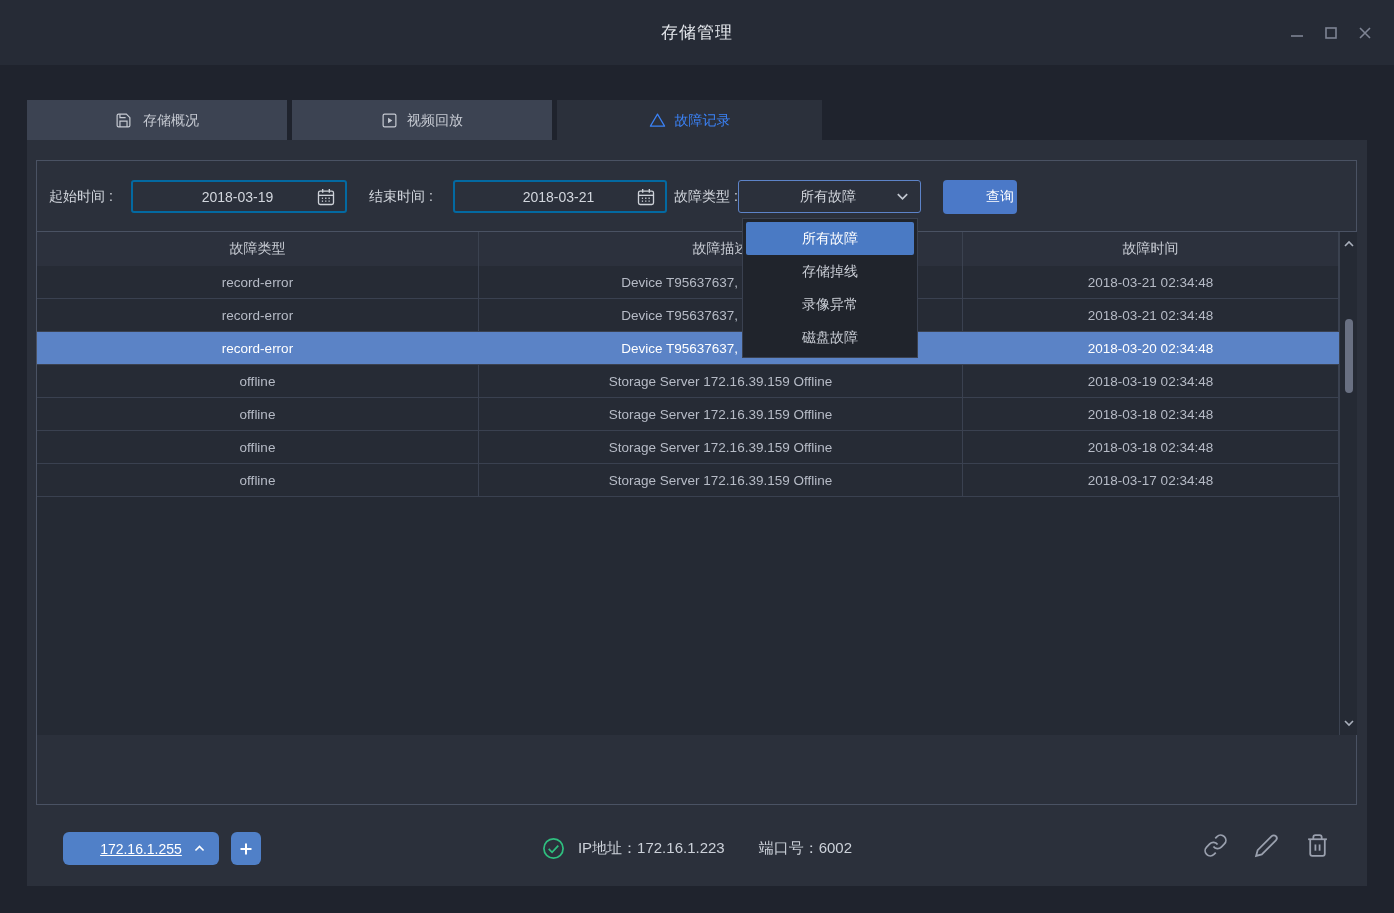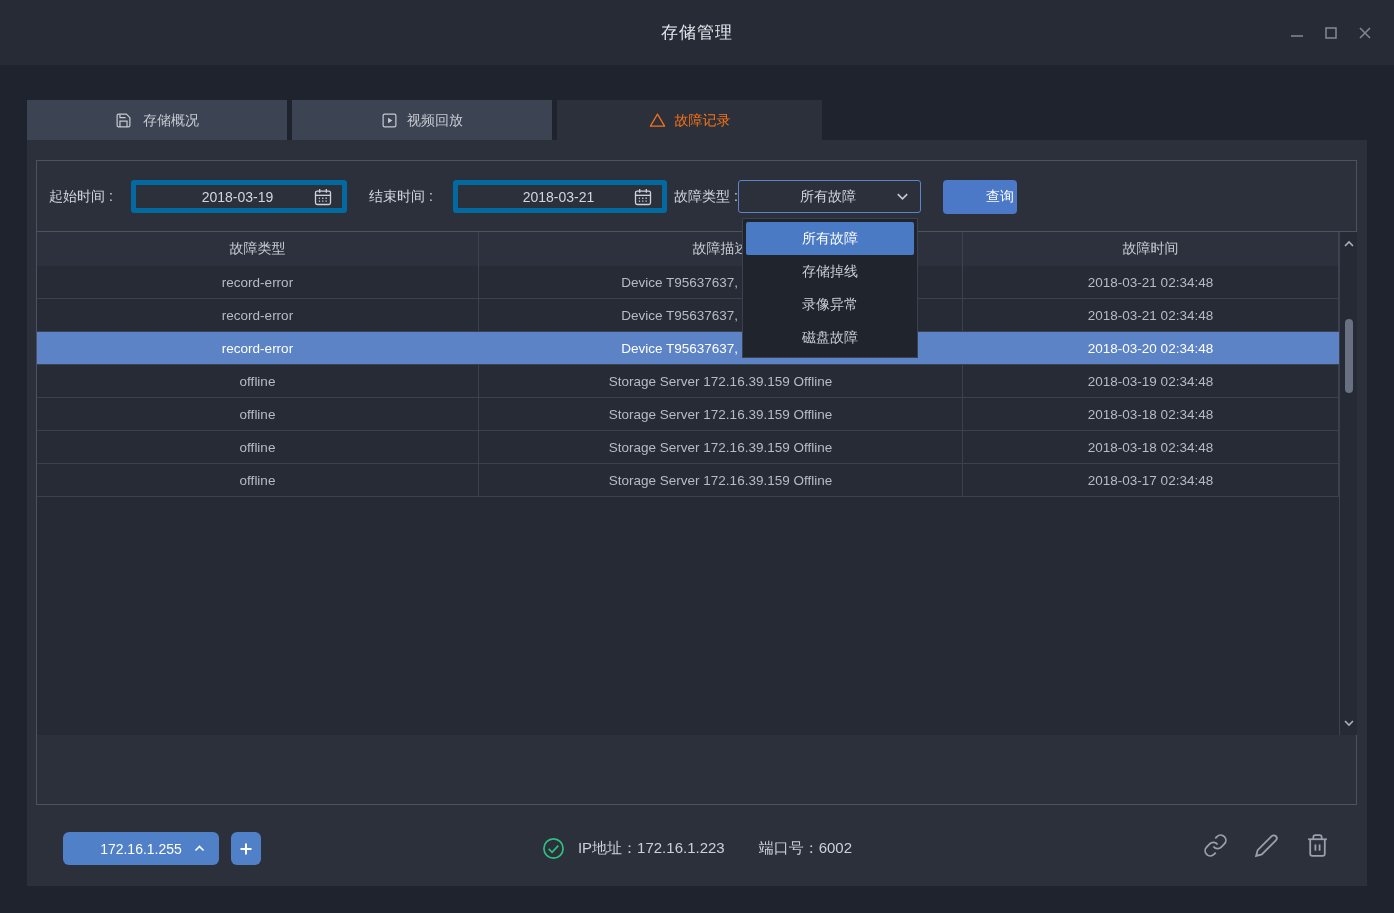--- a/index.html
+++ b/index.html
@@ -15,31 +15,31 @@
            text-align:center; font-size:17px; color:#e6e9ee; letter-spacing:1px; }
   .win-controls { position:absolute; right:20px; top:0; height:65px; display:flex; gap:16px;
                   align-items:center; color:#7e8494; }
   .win-btn { width:18px; height:18px; cursor:pointer; display:flex; align-items:center; justify-content:center; }
   .win-btn svg { width:16px; height:16px; }
   
   .tab { position:absolute; top:100px; height:41px; width:260px; background:#3c4352;
          display:flex; align-items:center; justify-content:center; gap:9px;
          font-size:14px; color:#c6cad2; cursor:pointer; }
   .tab svg { width:17px; height:17px; }
-  .tab.active { background:#2b303b; color:#f97316; }
+  .tab.active { background:#2b303b; color:#3b82f6; }
   #tab-1 { left:27px;gap:11px; } #tab-2 { left:292px; } #tab-3 { left:557px; width:265px; }
   
   .panel { position:absolute; left:27px; top:140px; width:1340px; height:746px; background:#2b303b; }
   .container { position:absolute; left:9px; top:20px; width:1321px; height:645px;
                border:1px solid #4a5263; }
   
   .filter-bar { position:absolute; left:0; top:0; width:100%; height:71px; border-bottom:1px solid #4a5263; }
   .f-label { position:absolute; top:0; height:71px; line-height:71px; font-size:14px; color:#d2d6dd; }
   .lbl-start { left:12px; } .lbl-end { left:332px; } .lbl-type { left:629px;padding-left:8px; }
-  .date-input { position:absolute; top:19px; height:33px; border:5px solid #0369a1; border-radius:3px;
+  .date-input { position:absolute; top:19px; height:33px; border:2px solid #0369a1; border-radius:3px;
                 background:transparent; color:#d2d6dd; font-size:14px; display:flex; align-items:center; cursor:pointer; }
   .di-start { left:94px; width:216px; } .di-end { left:416px; width:214px; }
   .date-text { flex:1; text-align:center; padding-left:26px; }
   .cal-icon { width:20px; height:20px; margin-right:9px; color:#cdd1d8; }
   .select-box { position:absolute; left:701px; top:19px; width:183px; height:33px;
                 border:1px solid #5d83c8; border-radius:3px; display:flex; align-items:center;
                 font-size:14px; color:#d2d6dd; cursor:pointer; }
   .select-text { flex:1; text-align:center; padding-left:22px; }
   .select-box svg { width:15px; height:15px; margin-right:10px; color:#c3c8d1; }
   .query-btn { position:absolute; left:906px; top:19px; width:74px; height:34px; background:#4b79c8;
@@ -70,21 +70,21 @@
   
   .dropdown { position:absolute; left:742px; top:218px; width:176px; background:#20242c;
               border:1px solid #3a4150; padding:3px; z-index:20; }
   .dd-option { height:33px; line-height:33px; text-align:center; font-size:14px; color:#c9cdd5;
                border-radius:2px; cursor:pointer; }
   .dd-option.selected { background:#4a7ac4; color:#ffffff; }
   
   .footer { position:absolute; left:27px; top:805px; width:1340px; height:81px; }
   .ip-pill { position:absolute; left:36px; top:27px; width:156px; height:33px; background:#5080c8;
              border-radius:6px; color:#fff; font-size:14px; display:flex; align-items:center; cursor:pointer; }
-  .ip-pill .ip-text { flex:1; text-align:center; padding-left:26px; }
+  .ip-pill .ip-text { flex:1; text-align:center; padding-left:26px;text-decoration:underline; }
   .ip-pill svg { width:13px; height:13px; margin-right:13px; }
   .add-btn { position:absolute; left:204px; top:27px; width:30px; height:33px; background:#5080c8;
              border:none; border-radius:6px; color:#fff; cursor:pointer; display:flex;
              align-items:center; justify-content:center; }
   .add-btn svg { width:14px; height:14px; }
   .status { position:absolute; left:0; right:0; top:27px; height:33px; display:flex;
             align-items:center; justify-content:center; gap:13px; font-size:15px; color:#ccd1d9;text-align:center; }
   .status .check { width:23px; height:23px; color:#2fbf7f; }
   .status .gap { width:8px; }
   .tool-icons { position:absolute; right:37px; top:28px; display:flex; gap:26px; color:#9aa0ae; }

